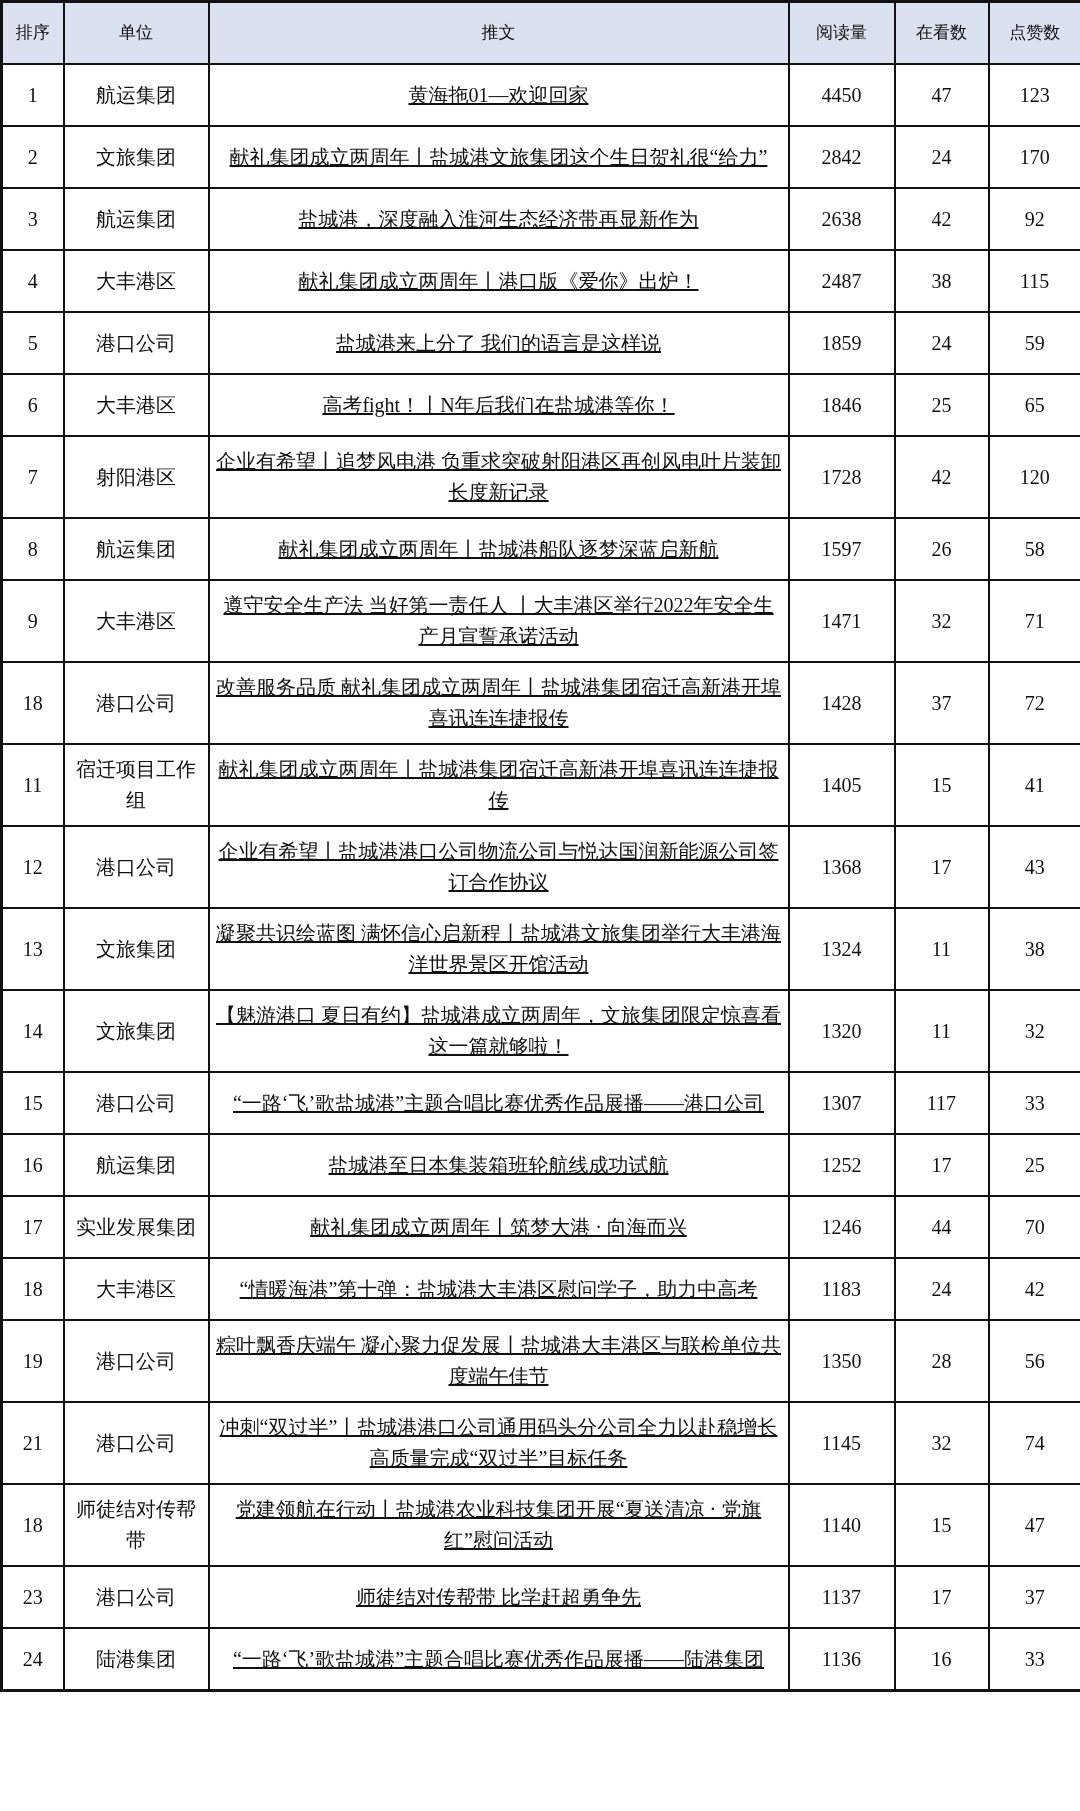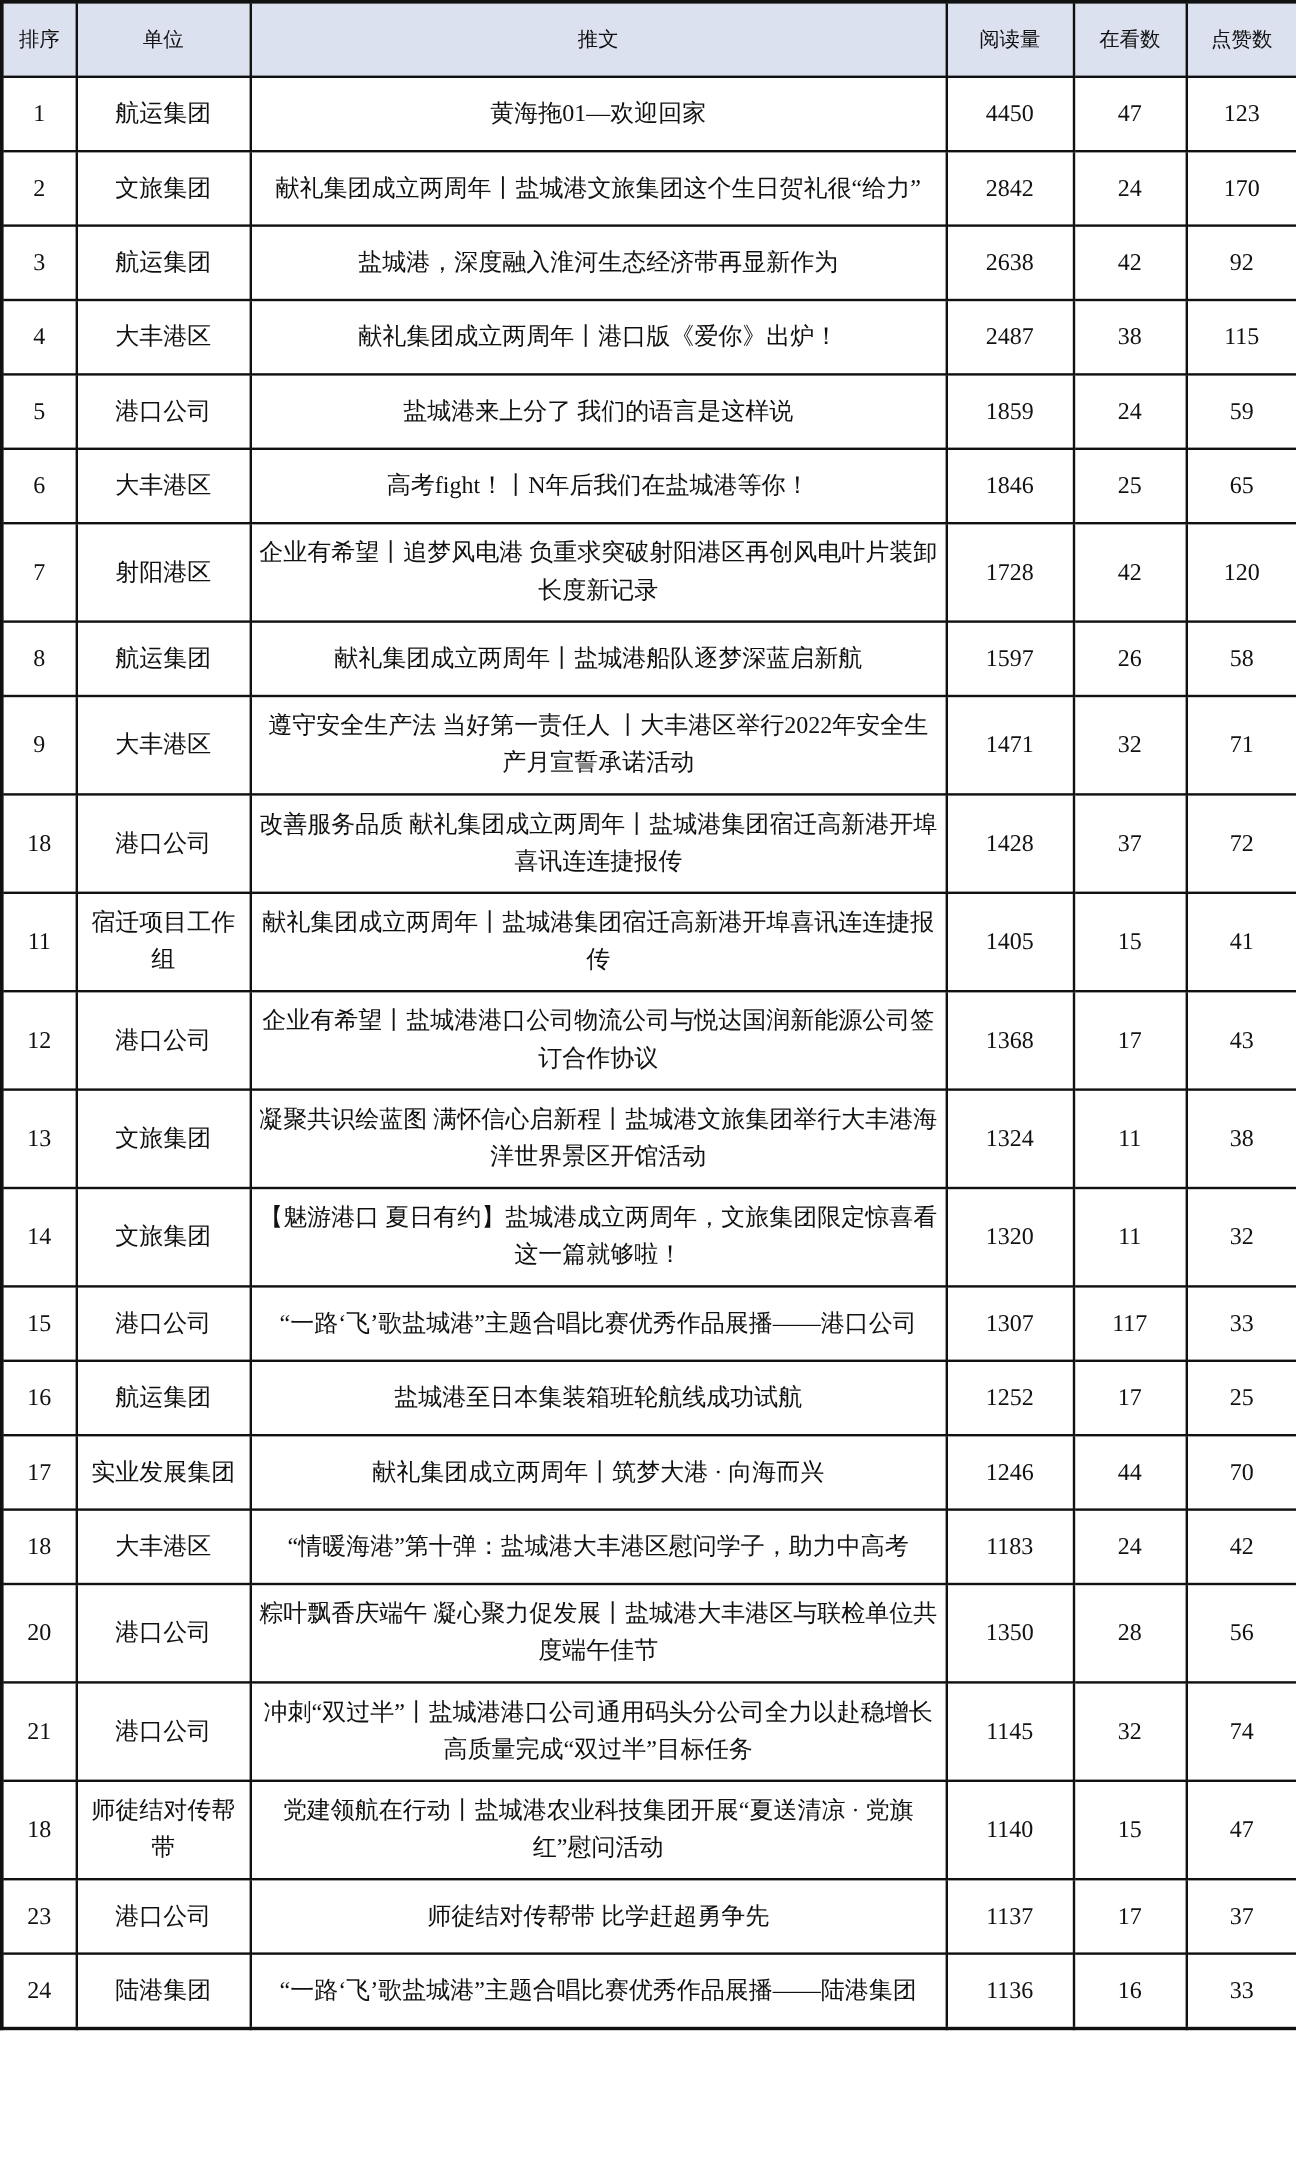--- a/index.html
+++ b/index.html
@@ -40,20 +40,21 @@
     height: 42px;
     font-size: 17px;
   }
   tbody td {
     background: #ffffff;
     height: 42px;
   }
   td.post-cell-style {
     padding-left: 10px;
     padding-right: 10px;
+    text-decoration: underline;
   }
   col.c-rank    { width: 62px;  }
   col.c-unit    { width: 145px; }
   col.c-post    { width: 580px; }
   col.c-reads   { width: 106px; }
   col.c-views   { width: 94px;  }
   col.c-likes   { width: 93px;  }
 </style>
 </head>
 <body>
@@ -216,21 +217,21 @@
       </tr>
       <tr>
         <td>18</td>
         <td>大丰港区</td>
         <td class="post-cell-style">“情暖海港”第十弹：盐城港大丰港区慰问学子，助力中高考</td>
         <td>1183</td>
         <td>24</td>
         <td>42</td>
       </tr>
       <tr>
-        <td>20</td>
+        <td>19</td>
         <td>港口公司</td>
         <td class="post-cell-style">粽叶飘香庆端午 凝心聚力促发展丨盐城港大丰港区与联检单位共度端午佳节</td>
         <td>1350</td>
         <td>28</td>
         <td>56</td>
       </tr>
       <tr>
         <td>21</td>
         <td>港口公司</td>
         <td class="post-cell-style">冲刺“双过半”丨盐城港港口公司通用码头分公司全力以赴稳增长 高质量完成“双过半”目标任务</td>

